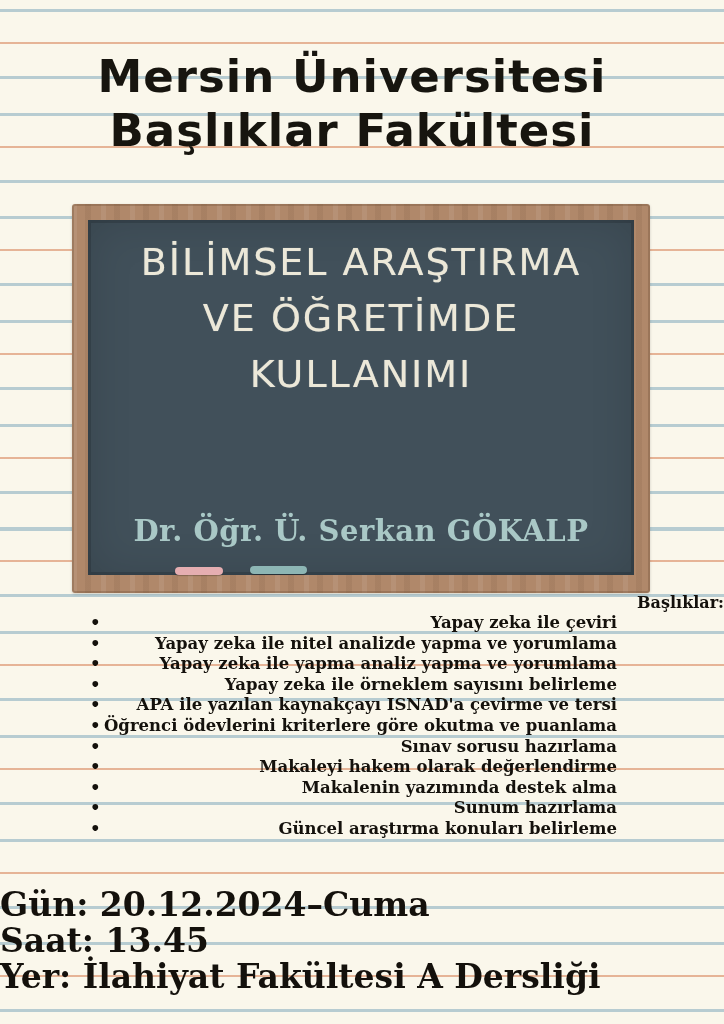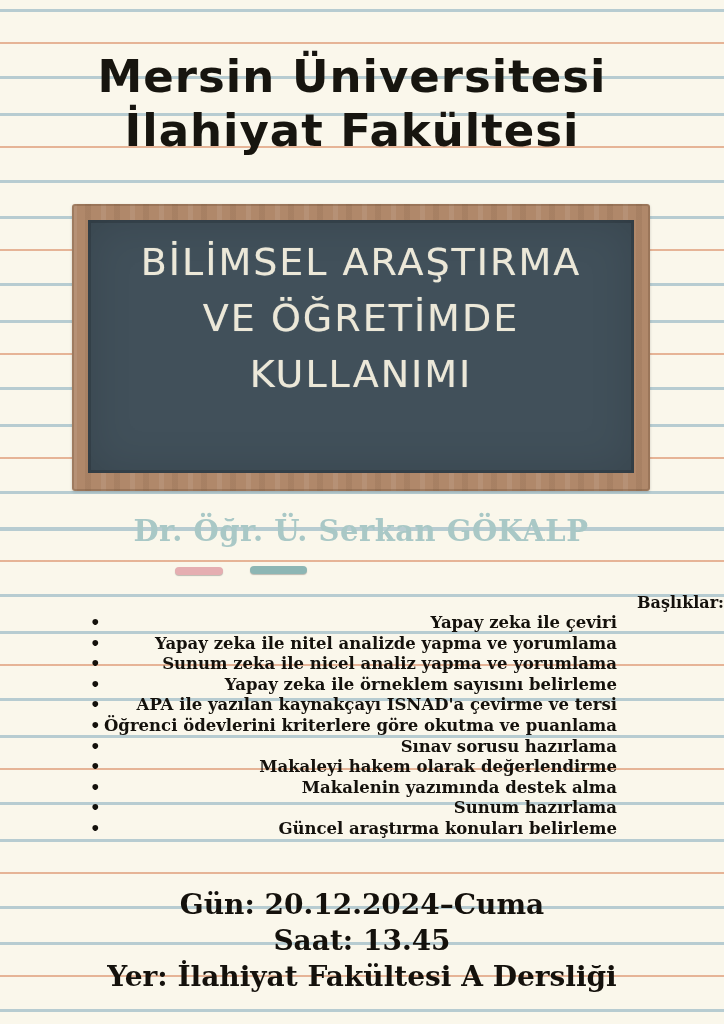--- a/index.html
+++ b/index.html
@@ -32,21 +32,21 @@
     font-family: "DejaVu Sans", sans-serif;
     font-weight: bold;
     font-size: 45px; line-height: 54px;
     letter-spacing: 1px;
     color: #17150f;
   }
 
   
   .board {
     position: absolute; left: 72px; top: 204px;
-    width: 578px; height: 287px;
+    width: 578px; height: 389px;
     background-color: #b0886a;
     background-image:
       repeating-linear-gradient(90deg,
         rgba(255,255,255,0.08) 0 5px, rgba(0,0,0,0) 5px 13px,
         rgba(92,62,40,0.10) 13px 19px, rgba(0,0,0,0) 19px 29px);
     border-radius: 3px;
     box-shadow: inset 0 0 0 2px rgba(116,82,56,0.35), 0 1px 3px rgba(0,0,0,0.18);
   }
   .slate {
     position: absolute; left: 16px; top: 16px; right: 16px; bottom: 18px;
@@ -100,55 +100,55 @@
   .topics-list li { position: relative; padding-left: 14px; text-align: right; }
   .topics-list li::before {
     content: "\2022";
     position: absolute; left: 0; top: 0;
     font-size: 16.5px;
   }
 
   
   .footer {
     position: absolute; top: 887px; left: 0; width: 724px;
-    text-align: center;
+    text-align: left;
     font-family: "DejaVu Serif", serif;
     font-weight: bold;
-    font-size: 28px; line-height: 36px;
+    font-size: 33px; line-height: 36px;
     color: #14110c;
   }
 </style>
 </head>
 <body>
 
 <div class="page">
 
   <div class="header">
     <div>Mersin Üniversitesi</div>
-    <div>İlahiyat Fakültesi</div>
+    <div>Başlıklar Fakültesi</div>
   </div>
 
   <div class="board">
     <div class="slate">
       <div class="chalk-title">
         <div>BİLİMSEL ARAŞTIRMA</div>
         <div>VE ÖĞRETİMDE</div>
         <div>KULLANIMI</div>
       </div>
       <div class="speaker">Dr. Öğr. Ü. Serkan GÖKALP</div>
     </div>
     <div class="chalk-stick chalk-pink"></div>
     <div class="chalk-stick chalk-teal"></div>
   </div>
 
   <div class="topics-heading">Başlıklar:</div>
   <ul class="topics-list">
     <li>Yapay zeka ile çeviri</li>
     <li>Yapay zeka ile nitel analizde yapma ve yorumlama</li>
-    <li>Sunum zeka ile nicel analiz yapma ve yorumlama</li>
+    <li>Yapay zeka ile yapma analiz yapma ve yorumlama</li>
     <li>Yapay zeka ile örneklem sayısını belirleme</li>
     <li>APA ile yazılan kaynakçayı ISNAD'a çevirme ve tersi</li>
     <li>Öğrenci ödevlerini kriterlere göre okutma ve puanlama</li>
     <li>Sınav sorusu hazırlama</li>
     <li>Makaleyi hakem olarak değerlendirme</li>
     <li>Makalenin yazımında destek alma</li>
     <li>Sunum hazırlama</li>
     <li>Güncel araştırma konuları belirleme</li>
   </ul>
 

